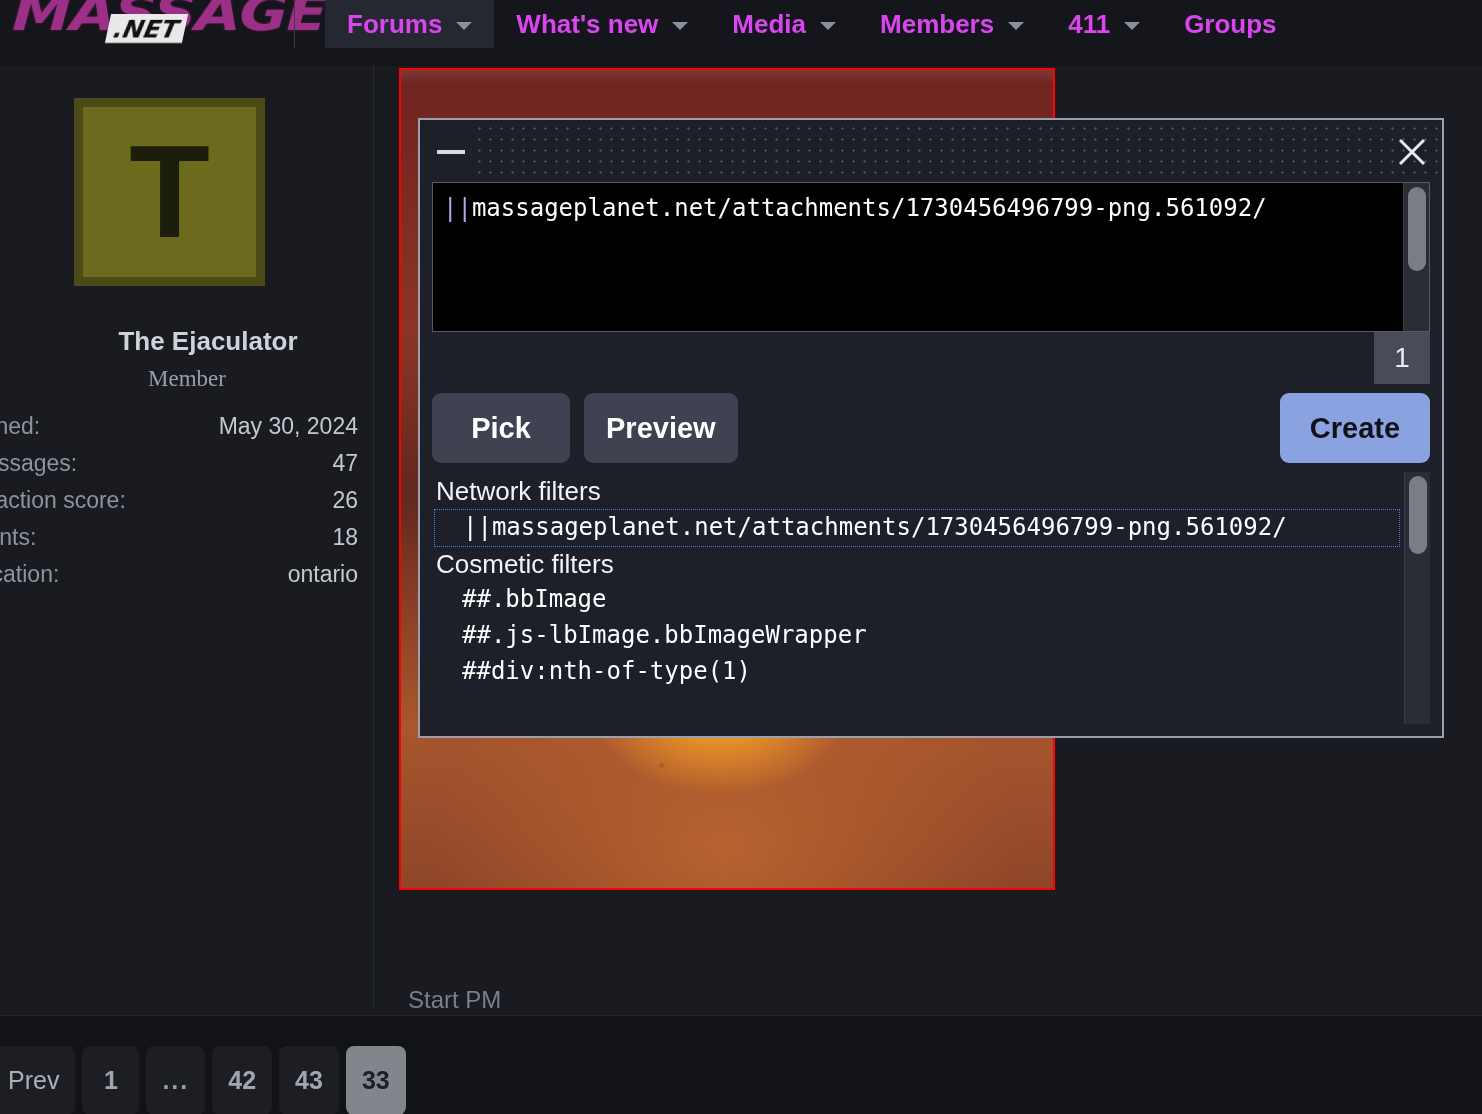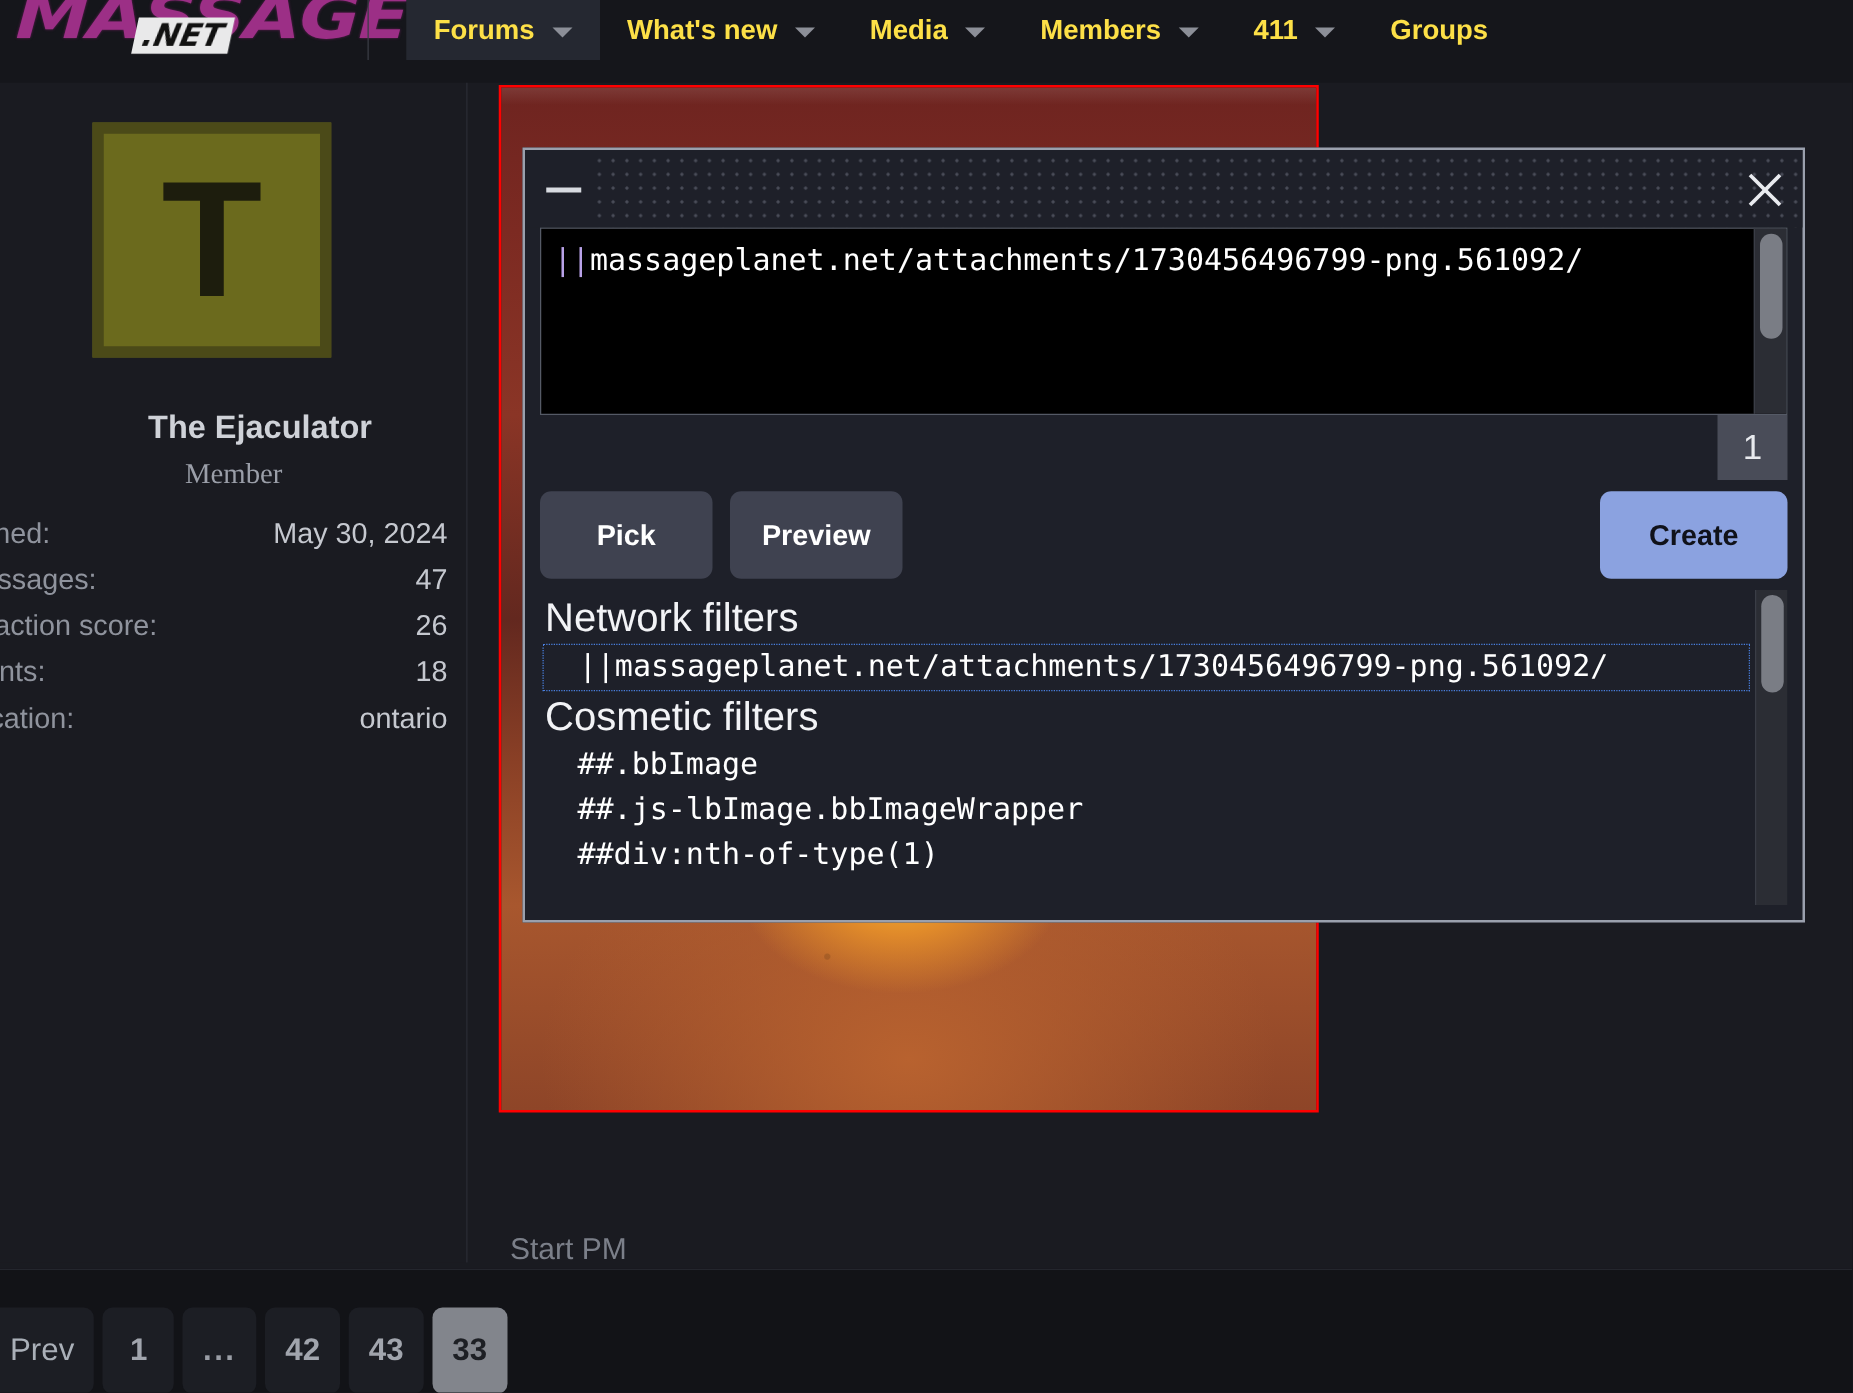--- a/index.html
+++ b/index.html
@@ -47,21 +47,21 @@
     position: absolute; left: 294px; top: 0; width: 1px; height: 48px;
     background: #3a3c45;
   }
   .nav-items {
     position: absolute; left: 325px; top: 0;
     display: flex; align-items: flex-start; height: 48px;
   }
   .nav-item {
     display: flex; align-items: center; gap: 14px;
     height: 48px; padding: 0 22px;
-    color: #fde047; font-size: 22px; font-weight: 700;
+    color: #d946ef; font-size: 26px; font-weight: 700;
     white-space: nowrap;
     cursor: pointer;
   }
   .nav-item.active { background: #252831; }
   .caret {
     width: 0; height: 0;
     border-left: 8px solid transparent;
     border-right: 8px solid transparent;
     border-top: 8px solid #8c8f98;
     margin-top: 3px;
@@ -241,21 +241,21 @@
 
   .btn-row {
     position: relative; height: 88px;
     margin: 0 12px;
     display: flex; align-items: center; gap: 14px;
   }
   .btn {
     height: 70px; min-width: 138px;
     border-radius: 9px;
     display: flex; align-items: center; justify-content: center;
-    font-size: 23px; font-weight: 700;
+    font-size: 29px; font-weight: 700;
     cursor: pointer; padding: 0 22px;
   }
   .btn-secondary { background: #3f4250; color: #ffffff; }
   .btn-primary {
     background: #8ba2e0; color: #10121a;
     position: absolute; right: 0;
     min-width: 150px;
   }
 
   .filters-pane {
@@ -264,21 +264,21 @@
     flex: 1;
     background: #1e2029;
     display: flex;
     overflow: hidden;
   }
   .filters-body {
     flex: 1; padding: 2px 0 0 2px;
     overflow: hidden;
   }
   .filter-head {
-    font-size: 32px; color: #f2f3f6;
+    font-size: 26px; color: #f2f3f6;
     font-family: "Liberation Sans", sans-serif;
     padding: 2px 0 2px 2px;
   }
   .filter-entry {
     font-family: "DejaVu Sans Mono", monospace;
     font-size: 24px; color: #ffffff;
     padding: 2px 0 2px 28px;
     line-height: 1.33;
     white-space: nowrap;
   }

